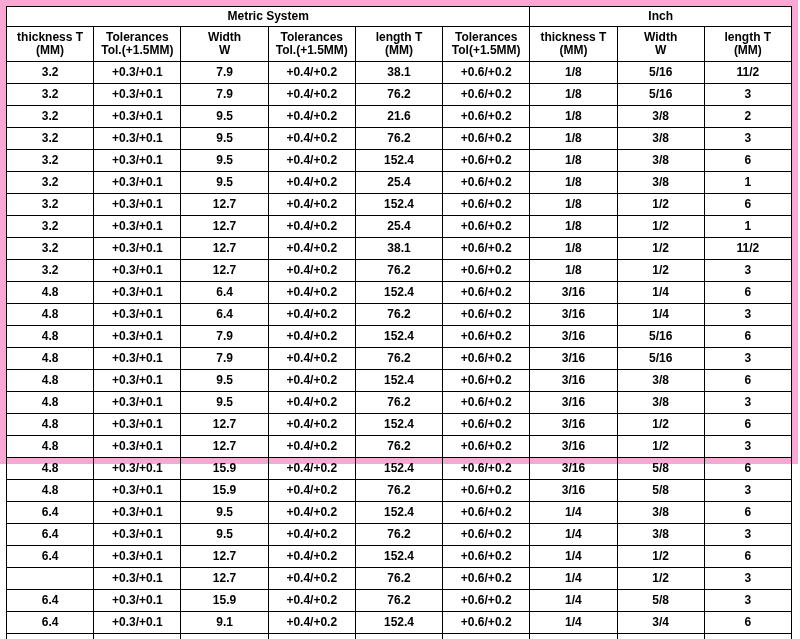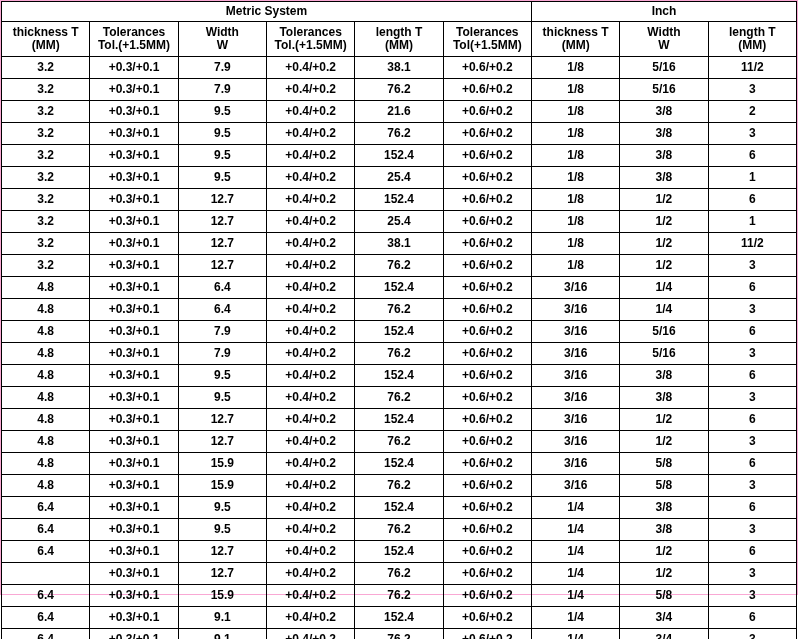--- a/index.html
+++ b/index.html
@@ -9,22 +9,22 @@
   }
   body {
     width: 800px;
     height: 639px;
     font-family: "Liberation Sans", sans-serif;
     color: #000000;
     overflow: hidden;
   }
   .sheet {
     width: 798px;
-    height: 595px;
-    border: 1px solid #f9a8d4;
+    height: 464px;
+    border: 6px solid #f9a8d4;
     box-sizing: border-box;
   }
   table.spec {
     border-collapse: collapse;
     width: 100%;
     height: 100%;
     table-layout: fixed;
   }
   table.spec td, table.spec th {
     border: 1px solid #000000;

